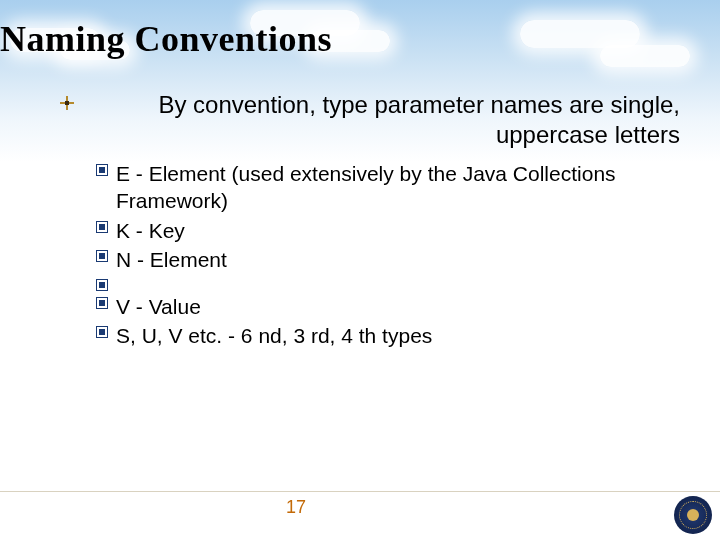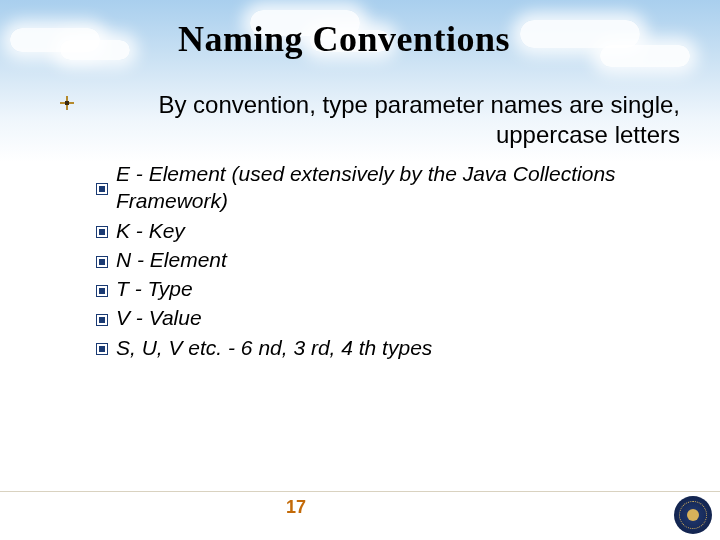--- a/index.html
+++ b/index.html
@@ -34,21 +34,20 @@
     position: absolute;
     background: rgba(255,255,255,0.9);
     border-radius: 50px;
     box-shadow: 0 0 15px 8px rgba(255,255,255,0.8);
   }
   .title {
     position: absolute;
     top: 18px;
     left: 0;
     width: 688px;
-    text-align: center;
     font-family: "Brush Script MT", "Comic Sans MS", cursive;
     font-weight: bold;
     font-size: 36px;
     color: #000;
     letter-spacing: 0.5px;
   }
   .content {
     position: absolute;
     top: 90px;
     left: 60px;
@@ -69,42 +68,41 @@
     font-size: 24px;
     line-height: 1.25;
     color: #000;
   }
   .sublist {
     margin-top: 10px;
     margin-left: 36px;
   }
   .sub-row {
     display: flex;
-    align-items: center;
+    align-items: flex-start;
     margin-bottom: 2px;
-    font-style: italic;
   }
   .sub-icon {
     flex: 0 0 auto;
     margin-right: 8px;
     margin-top: 4px;
   }
   .sub-text {
     font-size: 21px;
     line-height: 1.3;
     color: #000;
   }
   .page-number {
     position: absolute;
     bottom: 22px;
     left: 0;
     width: 592px;
     text-align: center;
     font-size: 18px;
-    font-weight: bold;
+    font-weight: normal;
     color: #c36a08;
   }
   .footer-line {
     position: absolute;
     bottom: 48px;
     left: 0;
     width: 720px;
     height: 1px;
     background: #d9d2c0;
   }
@@ -188,21 +186,20 @@
           <rect x="3" y="3" width="6" height="6" fill="#1a3a73"></rect>
         </svg>
         <div class="sub-text">N - Element</div>
       </div>
 
       <div class="sub-row">
         <svg class="sub-icon" width="12" height="12" viewBox="0 0 12 12">
           <rect x="0" y="0" width="12" height="12" fill="none" stroke="#1a3a73" stroke-width="2"></rect>
           <rect x="3" y="3" width="6" height="6" fill="#1a3a73"></rect>
         </svg>
-        <div class="sub-text">T - Type</div>
       </div>
 
       <div class="sub-row">
         <svg class="sub-icon" width="12" height="12" viewBox="0 0 12 12">
           <rect x="0" y="0" width="12" height="12" fill="none" stroke="#1a3a73" stroke-width="2"></rect>
           <rect x="3" y="3" width="6" height="6" fill="#1a3a73"></rect>
         </svg>
         <div class="sub-text">V - Value</div>
       </div>
 

